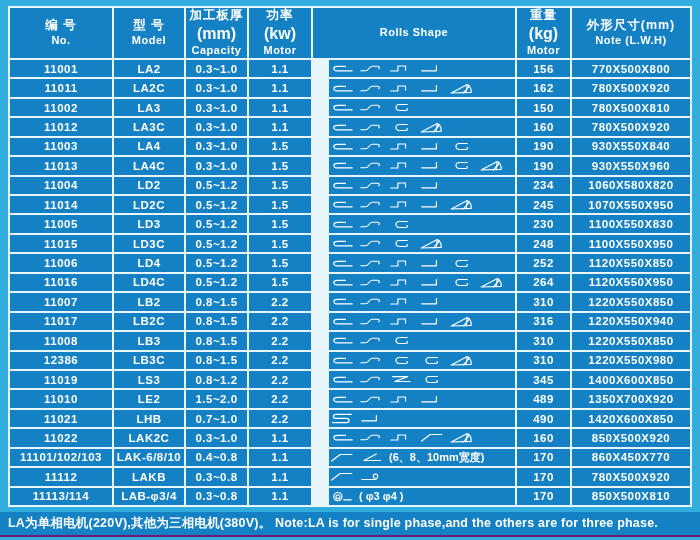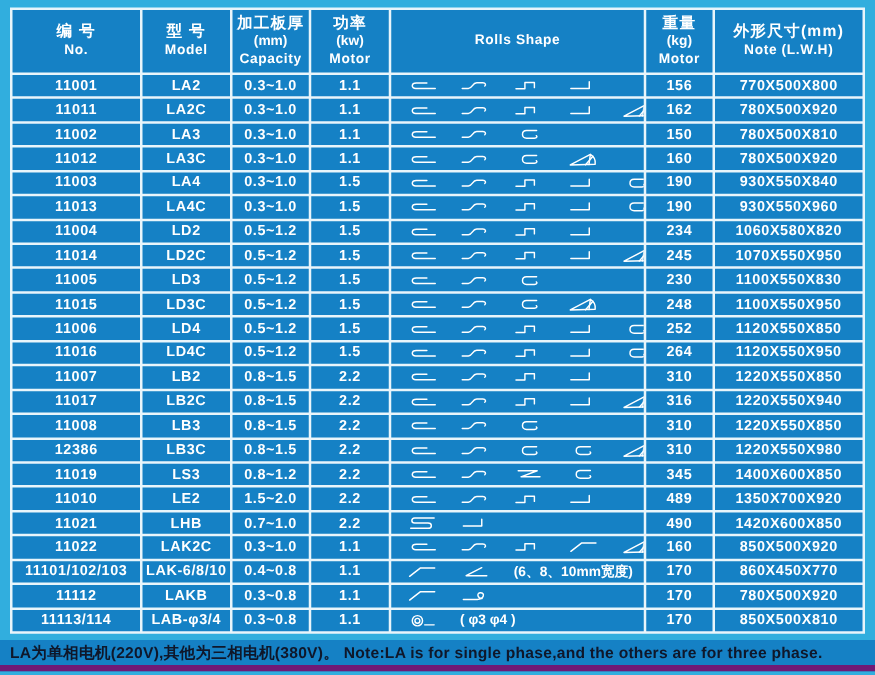--- a/index.html
+++ b/index.html
@@ -20,32 +20,32 @@
   .row{display:contents;}
   .cell{
     background:#1581C5;color:#fff;
     display:flex;align-items:center;justify-content:center;
     font-size:11.5px;font-weight:bold;letter-spacing:0.5px;
     white-space:nowrap;overflow:hidden;
   }
   .hcell{flex-direction:column;line-height:1.25;letter-spacing:1px;}
   .h-line{font-size:12.5px;}
   .h-line.en{font-size:11px;letter-spacing:0.5px;}
-  .h-line.sub{font-size:11px;letter-spacing:0;}
+  .h-line.sub{font-size:16px;letter-spacing:0;}
   .h-line:empty{display:none;}
-  .shape-cell{justify-content:flex-start;padding-left:12px;gap:18px;}
+  .shape-cell{justify-content:flex-start;padding-left:0;gap:5px;margin-left:16px;}
   .shape-cell svg{flex:0 0 auto;display:block;}
   .shape-note{font-size:11px;font-weight:bold;letter-spacing:0;}
   .note-bar{
     position:absolute;left:0;right:0;top:512px;height:25px;
-    background:#1581C5;color:#0f172a;
+    background:#1581C5;color:#ffffff;
     display:flex;align-items:center;
     padding-left:8px;box-sizing:border-box;
     font-size:12.5px;font-weight:bold;letter-spacing:0.2px;
-    border-bottom:5px solid #701a75;
+    border-bottom:2px solid #701a75;
   }
 </style>
 </head>
 <body>
 
 <div class="spec-table">
   <div class="row">
     <div class="cell hcell">
       <div class="h-line">编 号</div>
       <div class="h-line en">No.</div>

